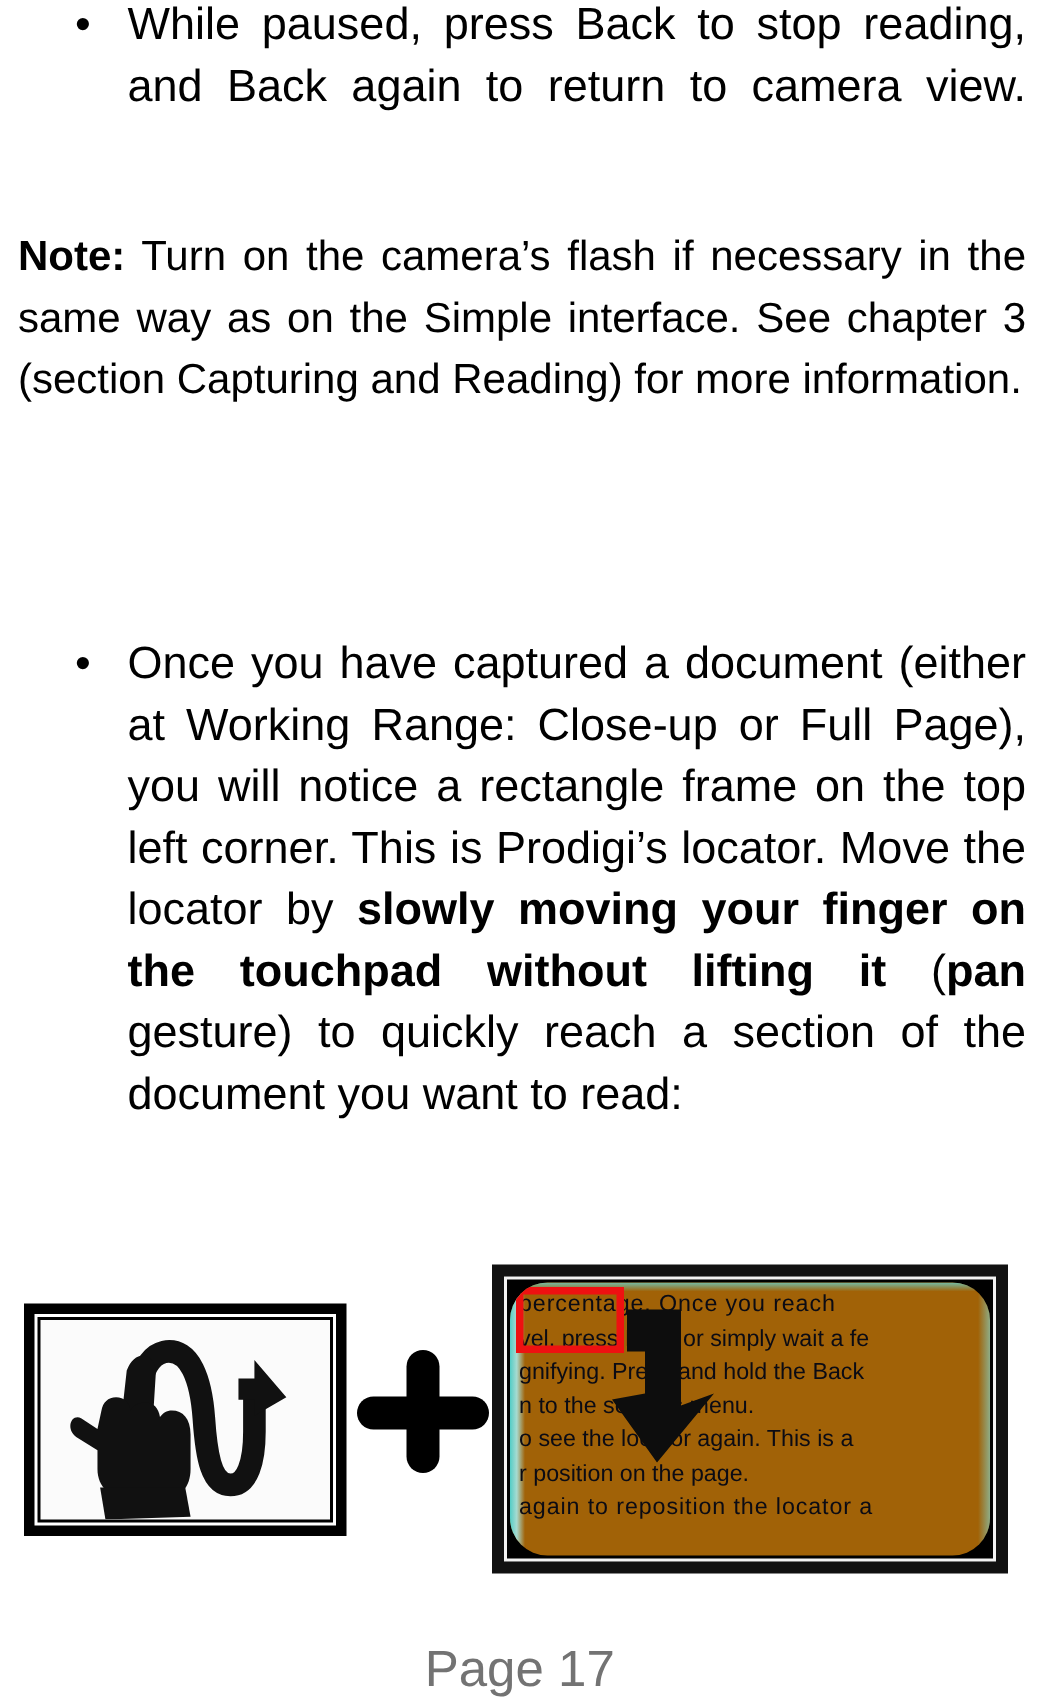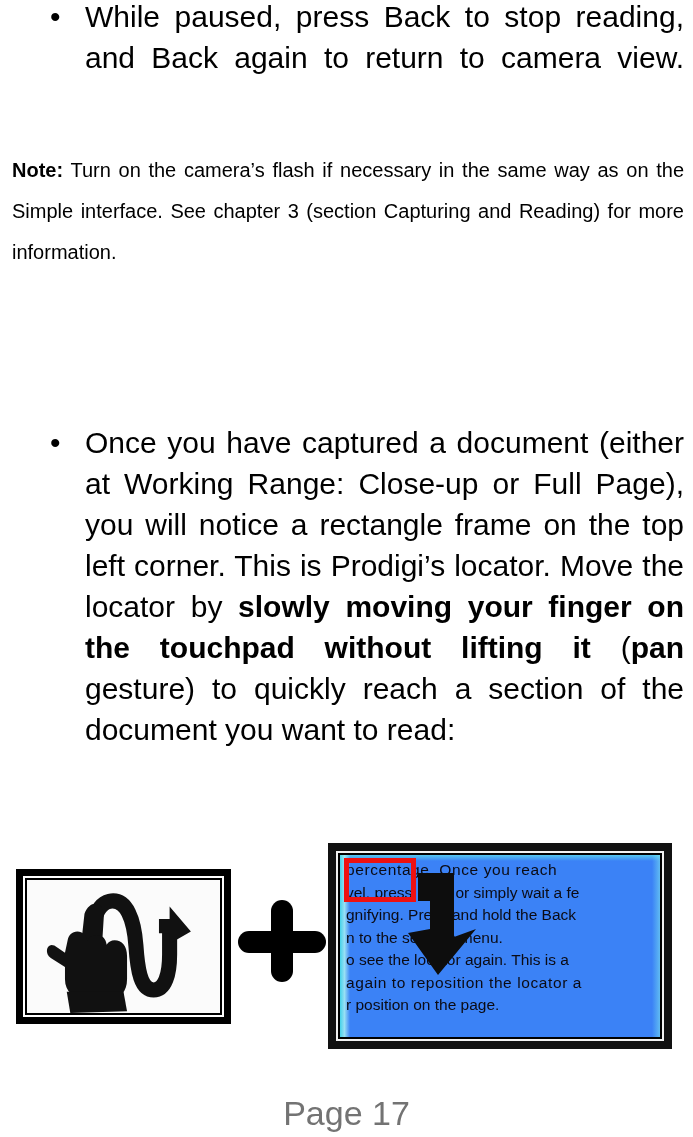--- a/index.html
+++ b/index.html
@@ -47,21 +47,21 @@
   .bullet-item .txt { display: block; }
   
   .bullet-item .txt::after {
     content: "";
     display: inline-block;
     width: 100%;
   }
   .bullet-item.last-ragged .txt::after { display: none; }
 
   .para {
-    font-size: 20px;
+    font-size: 28px;
     line-height: 41px;
     text-align: justify;
     text-justify: inter-word;
     margin: 0;
     padding: 0 9px 0 12px;
   }
   .para strong { font-weight: bold; }
 
   
   .section-band {
@@ -149,22 +149,23 @@
     height: 100%;
     border: 2px solid #f2f2f2;
     box-sizing: border-box;
     background: #000;
     padding: 2px;
   }
   .screen-frame .screen-canvas {
     position: relative;
     width: 100%;
     height: 100%;
-    background: #3b82f6;
+    background: #a16207;
     overflow: hidden;
+    border-radius: 25px;
   }
   
   .screen-canvas .scan-bleed-left {
     position: absolute;
     left: 0; top: 0;
     width: 10px; height: 100%;
     background: linear-gradient(to right, #46e0e8 0%, #a8f0f4 45%, rgba(255,255,255,0) 100%);
     opacity: .85;
   }
   .screen-canvas .scan-bleed-top {
@@ -286,22 +287,22 @@
         <div class="scan-bleed-top"></div>
         <div class="scan-bleed-left"></div>
         <div class="scan-bleed-right"></div>
 
         <div class="screen-lines">
           <span class="sline j">percentage.  Once  you  reach</span>
           <span class="sline">vel. press Back or simply wait a fe</span>
           <span class="sline">gnifying. Press and hold the Back</span>
           <span class="sline">n to the settings menu.</span>
           <span class="sline">o see the locator again. This is a</span>
+          <span class="sline">r position on the page.</span>
           <span class="sline j">again  to  reposition  the  locator  a</span>
-          <span class="sline">r position on the page.</span>
         </div>
 
         <div class="locator-box"></div>
 
         <div class="pointer-arrow">
           <svg viewBox="0 0 110 110" preserveAspectRatio="xMidYMid meet">
             <polygon points="26,2 62,2 62,66 84,58 46,104 16,62 38,58 38,30 26,30" fill="#0d0d0d"></polygon>
           </svg>
         </div>
       </div>

